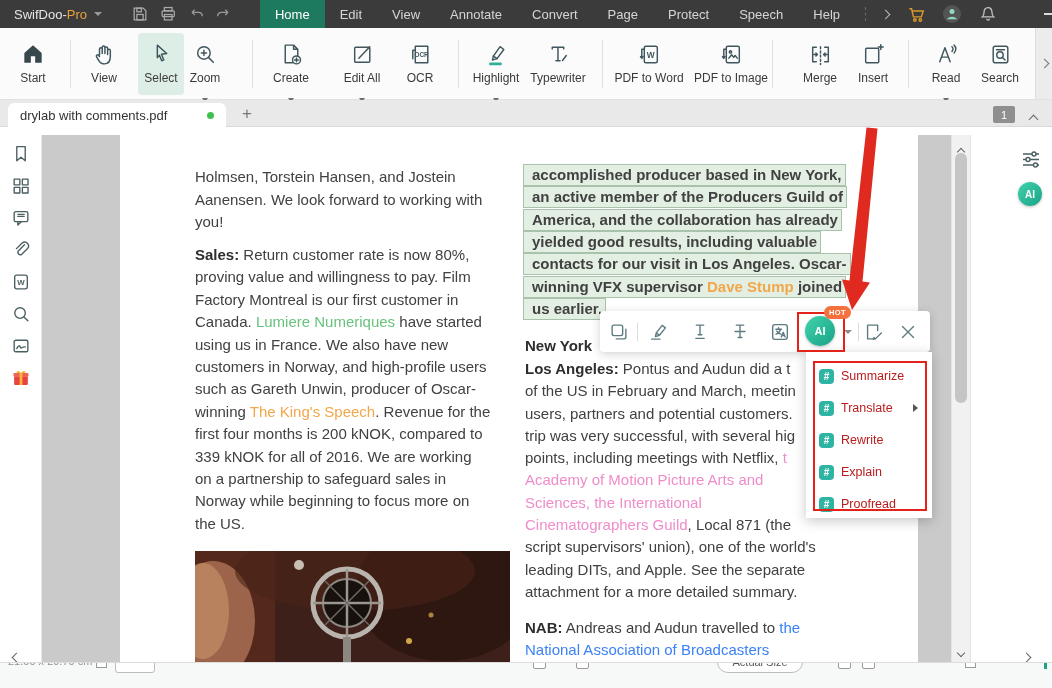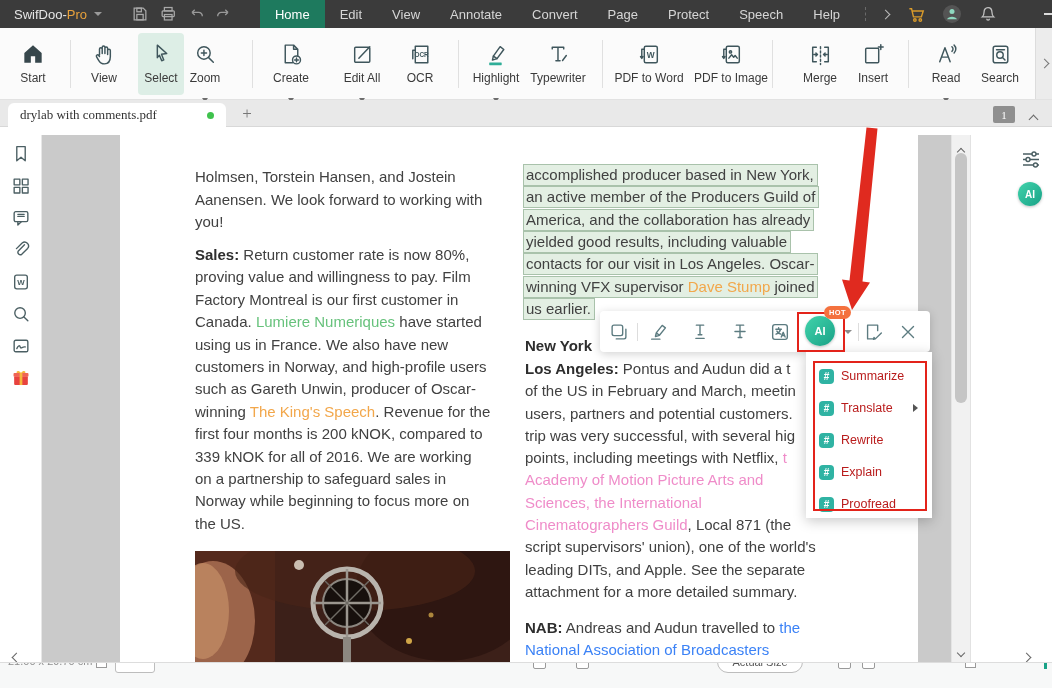--- a/index.html
+++ b/index.html
@@ -29,21 +29,21 @@
   .ritem { position:absolute; top:5px; width:90px; height:62px; text-align:center; }
   .ritem .ric { height:34px; display:flex; align-items:flex-end; justify-content:center; }
   .ritem .rlb { font-size:12px; color:#3a3a3a; margin-top:4px; white-space:nowrap; }
   .ritem.active { background:#ddeee6; border-radius:4px; }
   .rcaret { position:absolute; left:50%; transform:translateX(-50%); bottom:-7px; width:0; height:0; border-left:3.5px solid transparent; border-right:3.5px solid transparent; border-top:4px solid #6d6d6d; }
   .rdiv { position:absolute; top:12px; width:1px; height:48px; background:#e0e0e0; }
   .ribbon-expand { position:absolute; right:0; top:0; width:17px; height:71px; background:#ececec; border-left:1px solid #dcdcdc; display:flex; align-items:center; justify-content:center; }
   svg.lic { stroke:#3f565c; fill:none; stroke-width:1.4; stroke-linecap:round; stroke-linejoin:round; }
 
   
-  .tabbar { position:absolute; left:0; top:100px; width:1052px; height:27px; background:#e9e9e9; border-bottom:1px solid #d8d8d8;font-family:Liberation Serif, serif; }
+  .tabbar { position:absolute; left:0; top:100px; width:1052px; height:27px; background:#e9e9e9; border-bottom:1px solid #d8d8d8; }
   .tab { position:absolute; left:8px; top:3px; width:218px; height:24px; background:#fff; border-radius:6px 6px 0 0; display:flex; align-items:center; padding:0 12px; }
   .tab-label { font-size:13px; color:#333; flex:1; white-space:nowrap; overflow:hidden; }
   .tab-dot { width:7px; height:7px; border-radius:50%; background:#3fc24d; margin-left:6px; }
   .tab-add { position:absolute; left:236px; top:4px; width:22px; height:20px; color:#777; font-size:17px; line-height:19px; text-align:center; }
   .pagebox { position:absolute; left:993px; top:6px; width:22px; height:17px; background:#8f8f8f; border-radius:2px; color:#fff; font-size:11px; display:flex; align-items:center; justify-content:center; }
   .chev { display:inline-block; width:7px; height:7px; border-right:1.7px solid #666; border-bottom:1.7px solid #666; }
   .chev.up { transform:rotate(-135deg); }
   .chev.down { transform:rotate(45deg); }
   .chev.left { transform:rotate(135deg); }
   .chev.right { transform:rotate(-45deg); }
@@ -64,21 +64,21 @@
   .t-green { color:#67c27c; }
   .t-orange { color:#f2a74b; }
   .t-pink { color:#ef8cc9; }
   .t-blue { color:#3b82f6; }
   .lcol-p1 { position:absolute; left:75px; top:31px; line-height:22.6px; }
   .lcol-p2 { position:absolute; left:75px; top:109px; line-height:22.4px; }
   .doc-image { position:absolute; left:75px; top:416px; width:315px; height:119px; overflow:hidden; }
 
   .rcol-hl { position:absolute; left:403px; top:29px; }
   .hl-line { height:22.35px; }
-  .hl-box { display:inline-block; background:#e3efe3; border:1px solid #a9c2ab; line-height:19px; padding:0 3px 1px 2px; }
+  .hl-box { display:inline-block; background:#e3efe3; border:1px solid #a9c2ab; line-height:19px; padding:0 3px 1px 8px;font-weight:bold; }
   .rcol-ny { position:absolute; left:405px; top:200px; }
   .rcol-la { position:absolute; left:405px; top:223px; line-height:22.3px; }
   .rcol-nab { position:absolute; left:405px; top:482px; line-height:22.3px; }
 
   .vscroll { position:absolute; left:951px; top:0; width:19px; height:535px; background:#f1f1f1; border-left:1px solid #e4e4e4; }
   .vthumb { position:absolute; left:3px; top:18px; width:12px; height:250px; background:#c5c5c5; border-radius:6px; }
   .vs-up { position:absolute; left:6px; top:6px; }
   .vs-down { position:absolute; left:6px; bottom:10px; }
 
   .rightpanel { position:absolute; left:970px; top:0; width:82px; height:535px; background:#fff; border-left:1px solid #e2e2e2; }

